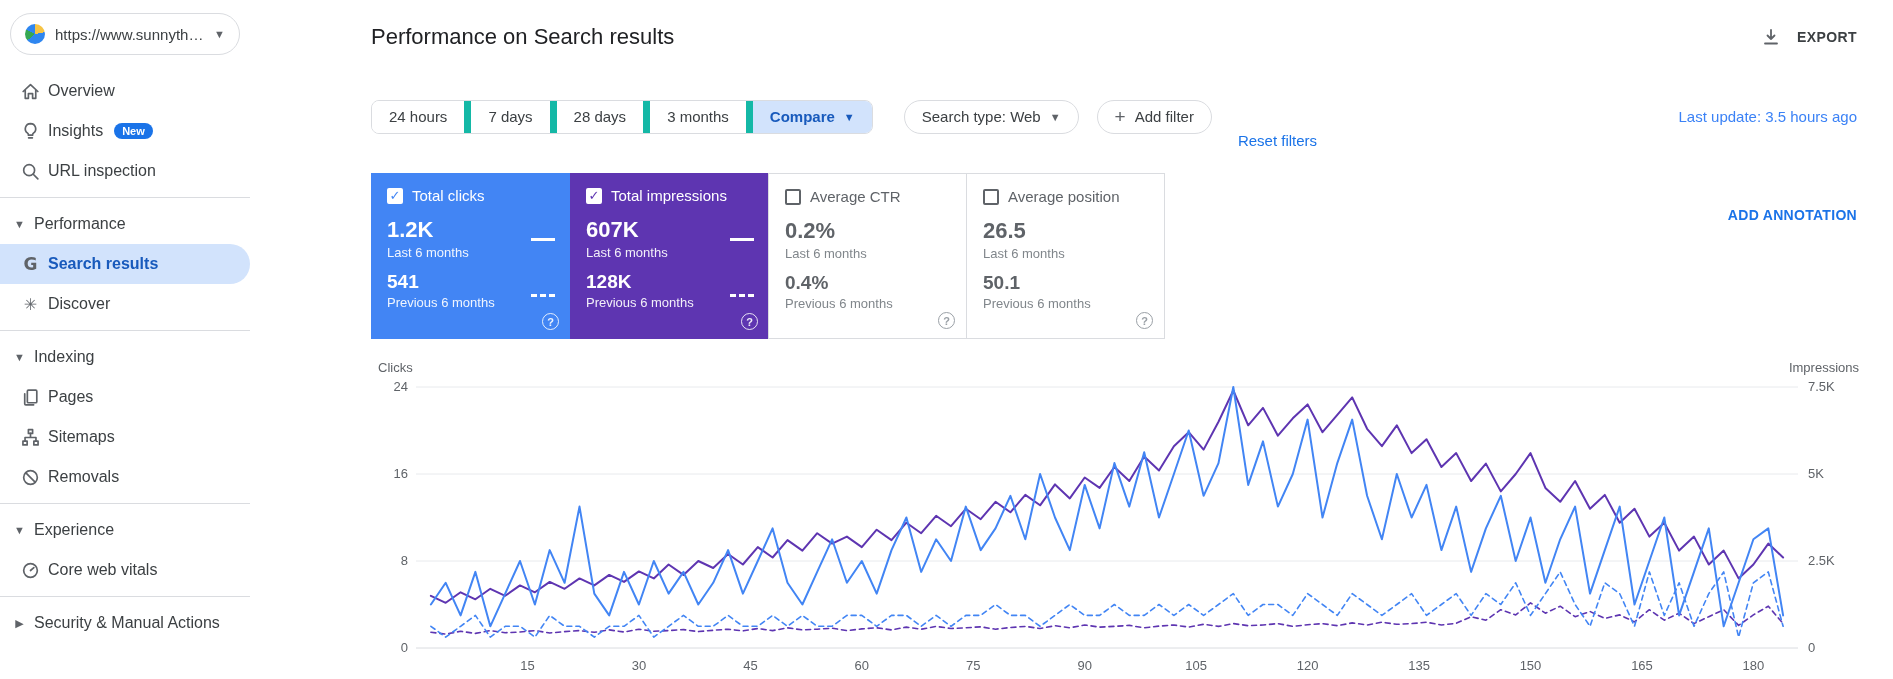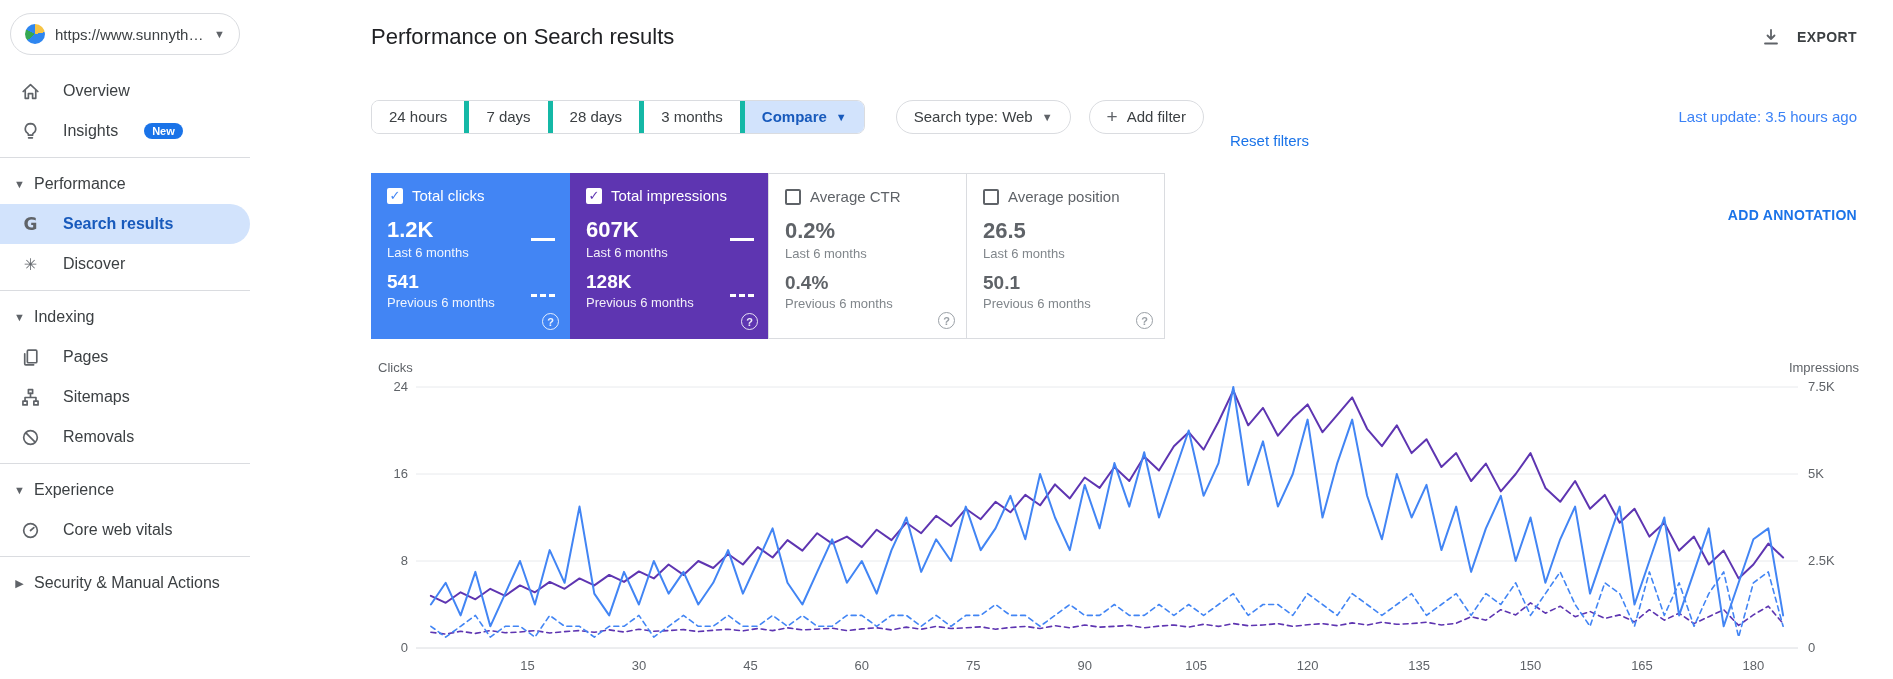--- a/index.html
+++ b/index.html
@@ -14,21 +14,21 @@
   .property-selector {
     margin: 0 10px; height: 42px; border: 1px solid #dadce0; border-radius: 21px;
     display: flex; align-items: center; gap: 10px; padding: 0 14px; cursor: pointer; background:#fff;
   }
   .favicon { width: 20px; height: 20px; border-radius: 50%; flex: none;
     background: conic-gradient(#f6c445 0 22%, #2e86f0 22% 64%, #36a852 64% 82%, #2e86f0 82% 100%); }
   .prop-label { flex: 1; font-size: 15px; color: #3c4043; white-space: nowrap; overflow: hidden; text-overflow: ellipsis; }
   .dd-caret { color: #5f6368; font-size: 11px; }
 
   .nav { margin-top: 16px; }
-  .nav-item { height: 40px; display: flex; align-items: center; padding-left: 20px; gap: 22px; cursor: pointer; }
+  .nav-item { height: 40px; display: flex; align-items: center; padding-left: 20px; gap: 7px; cursor: pointer; }
   .nav-item .ic { width: 21px; height: 21px; flex: none; display: flex; align-items: center; justify-content: center; color: #5f6368; }
   .nav-item .ic svg { width: 21px; height: 21px; stroke: #5f6368; fill: none; stroke-width: 1.6; stroke-linecap: round; stroke-linejoin: round; }
   .nav-item .label { font-size: 16px; color: #3c4043; }
   .nav-item.selected { background: #d2e3fc; border-radius: 0 20px 20px 0; }
   .nav-item.selected .label { color: #185abc; font-weight: 700; }
   .gicon { font-size: 17px; font-weight: 700; color: #185abc; font-family: "DejaVu Sans", sans-serif; }
   .sparkle { font-size: 16px; color: #5f6368; }
   .badge { background: #1a73e8; color: #fff; font-size: 11px; font-weight: 700; border-radius: 9px; padding: 2px 8px; margin-left: 4px; }
   .nav-section { height: 40px; display: flex; align-items: center; padding-left: 13px; gap: 8px; cursor: pointer; }
   .sec-caret { color: #5f6368; font-size: 11px; width: 13px; text-align: center; }
@@ -37,21 +37,21 @@
 
   
   .main { position: absolute; left: 250px; top: 0; right: 8px; height: 679px; }
   .main-header { display: flex; justify-content: space-between; align-items: flex-start; padding: 24px 28px 0 121px; }
   .page-title { font-size: 22px; font-weight: 400; color: #202124; }
   .export-btn { display: flex; align-items: center; gap: 16px; color: #3c4043; font-size: 14px; font-weight: 700; letter-spacing: .4px; cursor: pointer; padding-top: 3px; }
   .export-btn svg { width: 20px; height: 20px; stroke: #5f6368; fill: none; stroke-width: 1.8; stroke-linecap: round; stroke-linejoin: round; }
 
   .filter-row { display: flex; align-items: center; margin: 34px 28px 0 121px; }
   .chip-group { display: flex; border: 1px solid #dadce0; border-radius: 8px; overflow: hidden; height: 34px; }
-  .chip-seg { display: flex; align-items: center; padding: 0 17px; font-size: 15px; color: #3c4043; border-left: 5px solid #14b8a6; cursor: pointer; background: #fff; }
+  .chip-seg { display: flex; align-items: center; padding: 0 17px; font-size: 15px; color: #3c4043; border-left: 7px solid #14b8a6; cursor: pointer; background: #fff; }
   .chip-seg:first-child { border-left: none; }
   .chip-seg.active { background: #d2e3fc; color: #185abc; font-weight: 700; gap: 9px; }
   .chip-seg.active .dd-caret { color: #185abc; }
   .chip { display: flex; align-items: center; gap: 9px; height: 34px; border: 1px solid #dadce0; border-radius: 17px; padding: 0 17px; font-size: 15px; color: #3c4043; cursor: pointer; background: #fff; }
   .chip .plus { font-size: 19px; color: #5f6368; line-height: 1; }
   .link { color: #1a73e8; font-size: 15px; cursor: pointer; }
   .reset-link { margin-left: 26px; font-weight: 500; margin-top: 48px; }
   .last-update { margin-left: auto; color: #3b82f6; font-size: 15px; }
 
   
@@ -100,20 +100,29 @@
       <span class="label">Overview</span>
     </div>
     <div class="nav-item">
       <span class="ic">
         <svg viewBox="0 0 20 20">
             <path d="M10 2.5a5 5 0 0 1 2.8 9.1c-.5.4-.8 1-.8 1.6v.3H8v-.3c0-.6-.3-1.2-.8-1.6A5 5 0 0 1 10 2.5z M8.2 16h3.6"></path>
           </svg>
       </span>
       <span class="label">Insights</span>
       <span class="badge">New</span>
+    </div>
+    <div class="nav-item">
+      <span class="ic">
+        <svg viewBox="0 0 20 20">
+            <circle cx="8.7" cy="8.7" r="5.2"></circle>
+            <path d="M12.6 12.6 L17 17"></path>
+          </svg>
+      </span>
+      <span class="label">URL inspection</span>
     </div>
 
     <hr class="sidebar-divider">
 
     <div class="nav-section">
       <span class="sec-caret">▼</span>
       <span class="sec-label">Performance</span>
     </div>
     <div class="nav-item selected">
       <span class="ic gicon">G</span>

